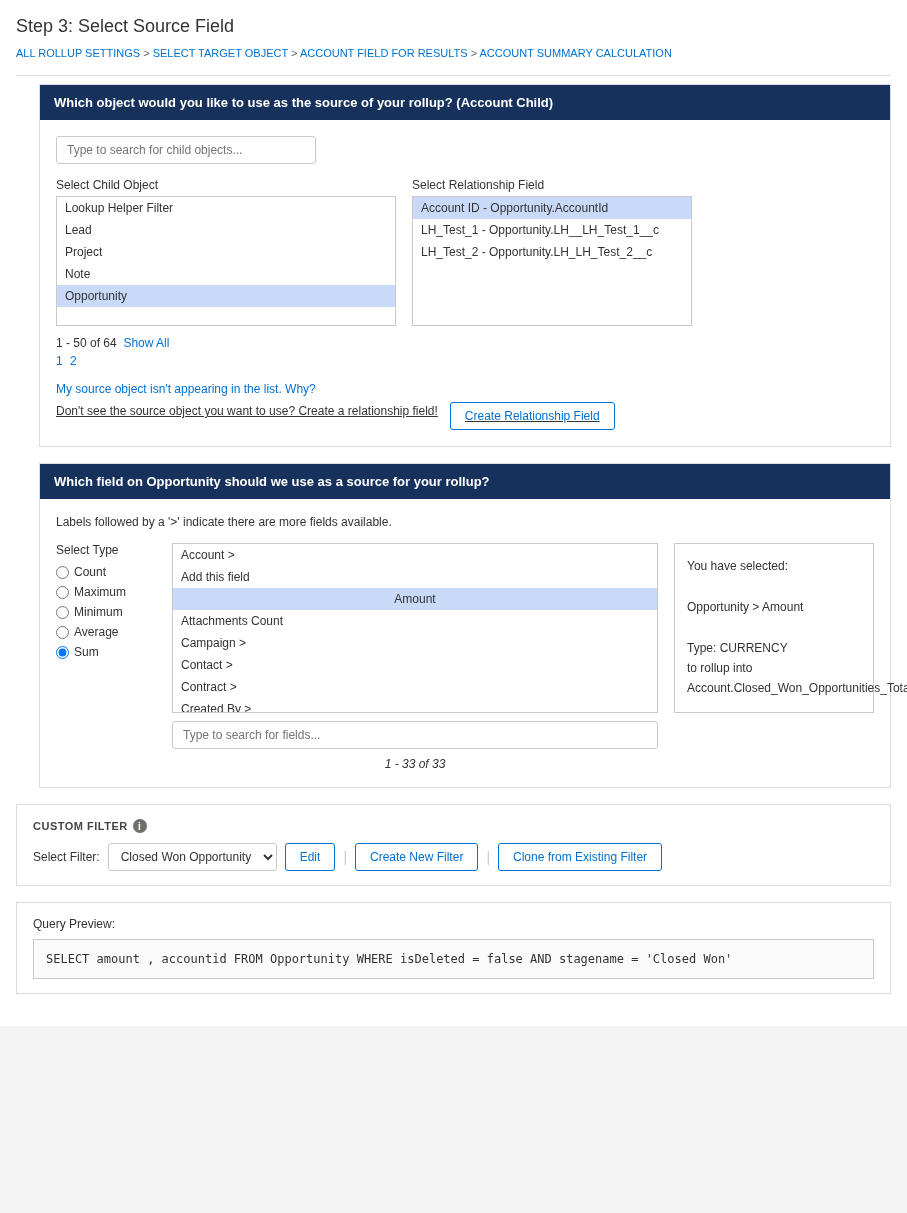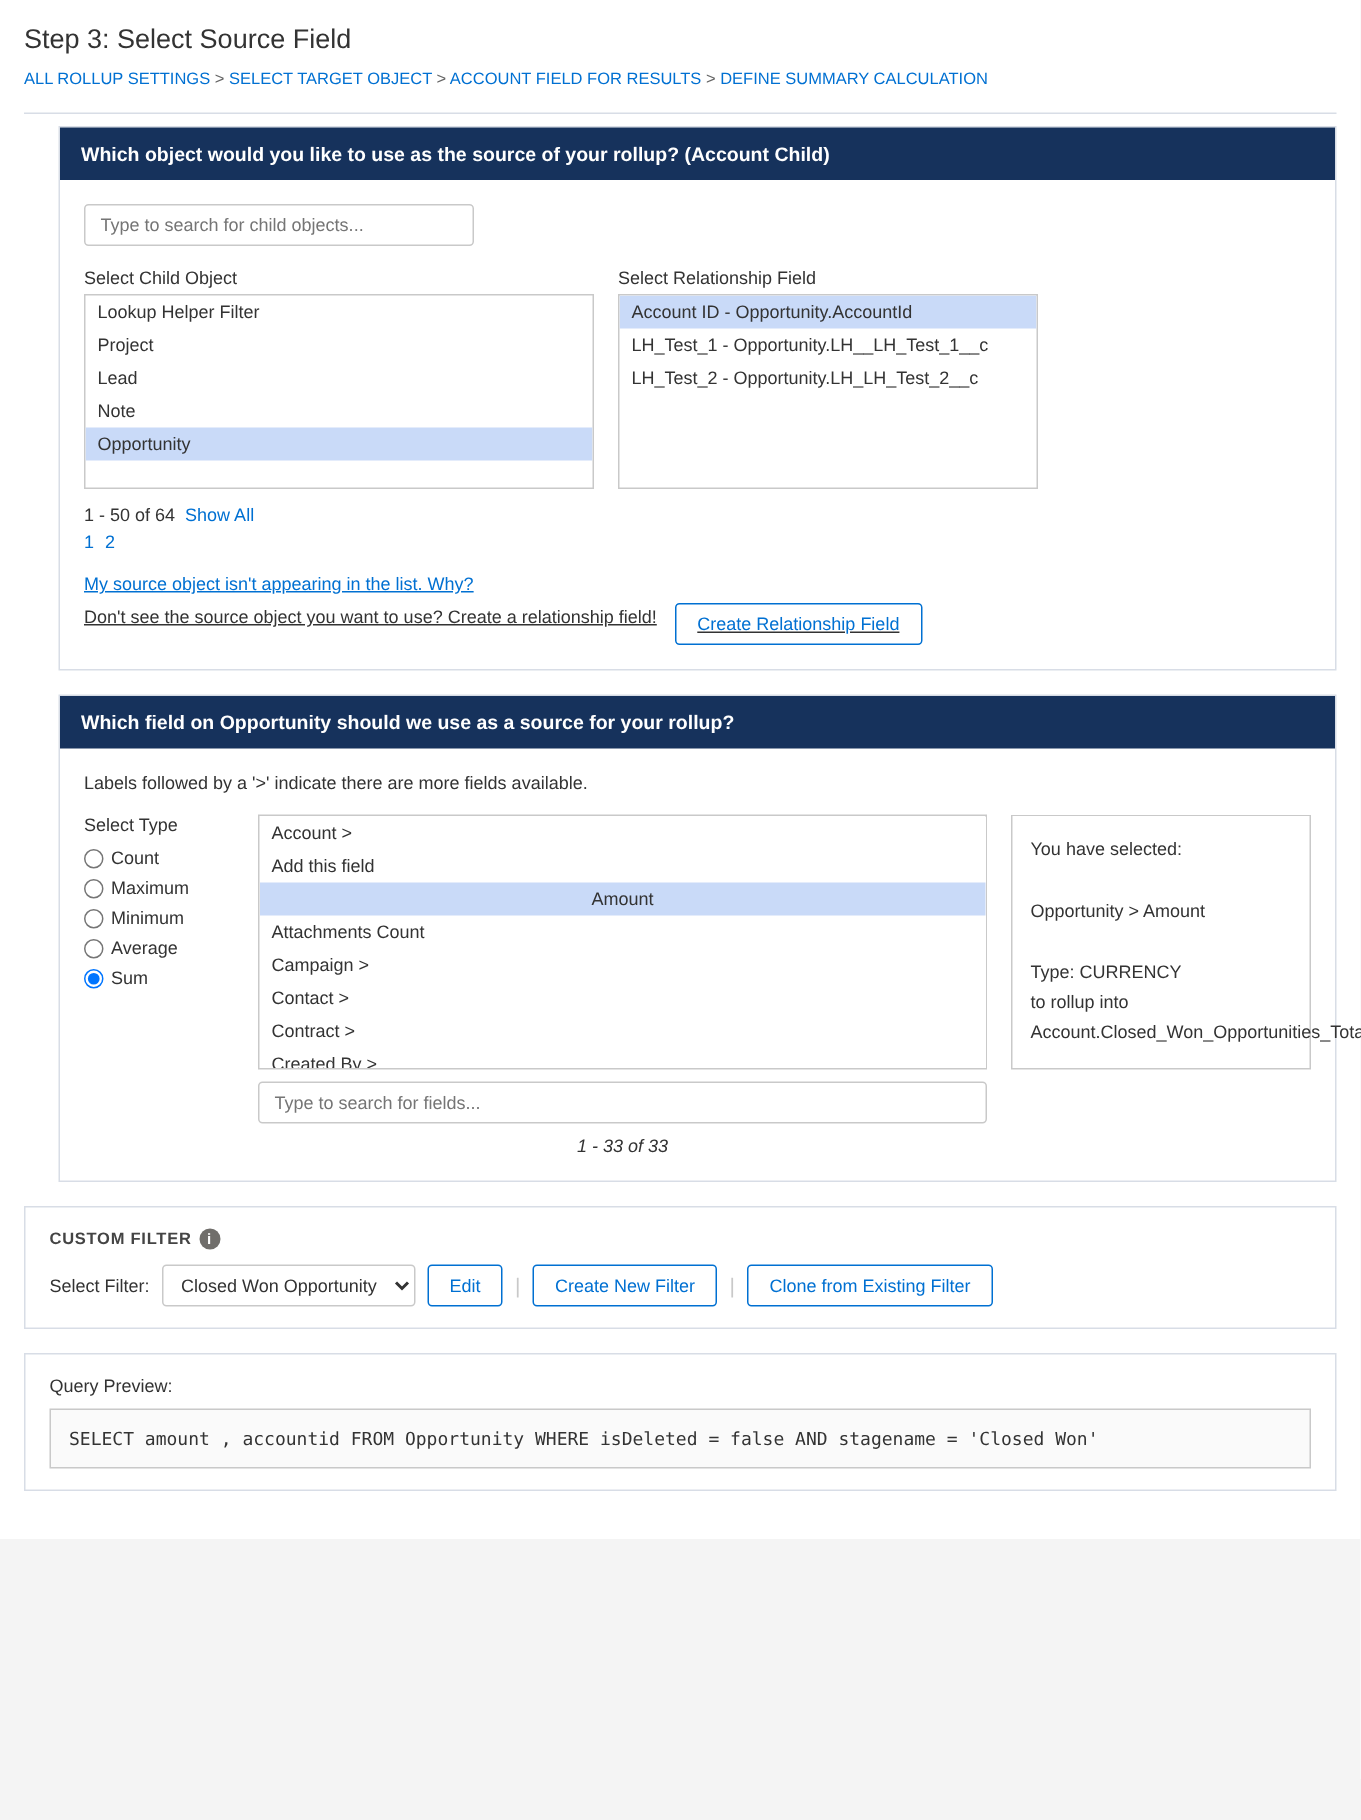--- a/index.html
+++ b/index.html
@@ -27,21 +27,21 @@
     .relationship-list { width: 280px; height: 130px; }
 
     .list-box .list-item { padding: 4px 8px; cursor: pointer; font-size: 12px; color: #333; }
     .list-box .list-item.selected { background: #c9daf8; }
 
     .pagination-info { font-size: 12px; color: #333; margin-bottom: 4px; }
     .pagination-info .show-all { color: #0070d2; cursor: pointer; }
     .pagination-links { font-size: 12px; color: #0070d2; margin-bottom: 14px; }
     .pagination-links span { margin-right: 4px; cursor: pointer; }
 
-    .source-link { color: #0070d2; font-size: 12px; cursor: pointer; margin-bottom: 6px; display: block; text-decoration: underline; }
+    .source-link { color: #0070d2; font-size: 12px; cursor: pointer; margin-bottom: 6px; display: block; }
     .source-note { font-size: 12px; color: #333; margin-bottom: 10px; }
 
     .btn { display: inline-block; padding: 6px 14px; border: 1px solid #0070d2; color: #0070d2; background: #fff; border-radius: 3px; font-size: 12px; cursor: pointer; }
 
     .field-section-body { padding: 16px; }
     .field-note { font-size: 12px; color: #333; margin-bottom: 14px; }
 
     .field-selection-row { display: flex; gap: 16px; }
     .type-column { width: 100px; flex-shrink: 0; }
     .type-label { font-size: 12px; color: #333; margin-bottom: 8px; }
@@ -85,37 +85,37 @@
     <h1 class="step-title">Step 3: Select Source Field</h1>
   </div>
 
   <div class="breadcrumb">
     <span style="color:#0070d2; cursor:pointer;">ALL ROLLUP SETTINGS</span>
     <span> &gt; </span>
     <span style="color:#0070d2; cursor:pointer;">SELECT TARGET OBJECT</span>
     <span> &gt; </span>
     <span style="color:#0070d2; cursor:pointer;">ACCOUNT FIELD FOR RESULTS</span>
     <span> &gt; </span>
-    <span style="color:#0070d2; cursor:pointer;">DEFINE SUMMARY CALCULATION</span>
+    <span style="color:#0070d2; cursor:pointer;">ACCOUNT SUMMARY CALCULATION</span>
   </div>
 
   <hr class="divider">
 
   <div class="section-card">
     <div class="section-header">Which object would you like to use as the source of your rollup? (Account Child)</div>
     <div class="section-body">
       <input class="search-input" type="text" placeholder="Type to search for child objects..." style="">
 
       <div class="two-col">
         <div>
           <div class="col-label">Select Child Object</div>
           <div class="list-box child-object-list">
             <div class="list-item">Lookup Helper Filter</div>
+            <div class="list-item">Lead</div>
             <div class="list-item">Project</div>
-            <div class="list-item">Lead</div>
             <div class="list-item">Note</div>
             <div class="list-item selected">Opportunity</div>
           </div>
         </div>
         <div>
           <div class="col-label">Select Relationship Field</div>
           <div class="list-box relationship-list">
             <div class="list-item selected">Account ID - Opportunity.AccountId</div>
             <div class="list-item">LH_Test_1 - Opportunity.LH__LH_Test_1__c</div>
             <div class="list-item">LH_Test_2 - Opportunity.LH_LH_Test_2__c</div>

